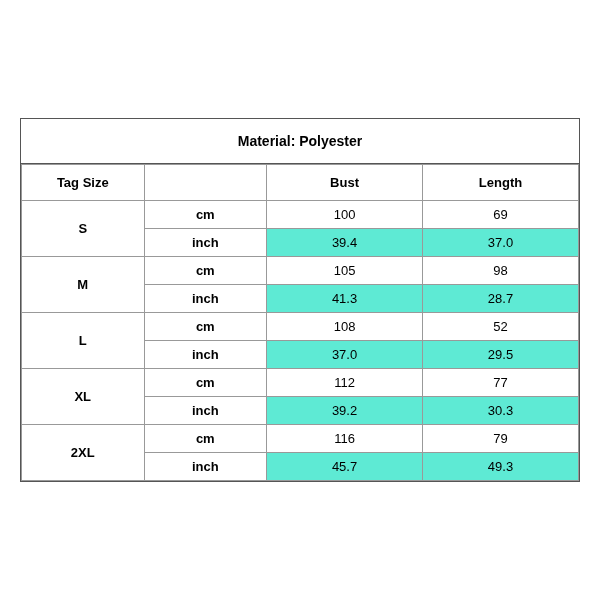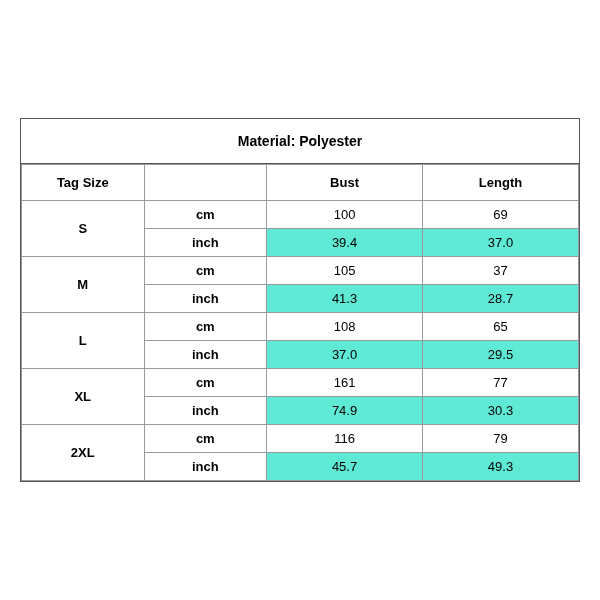--- a/index.html
+++ b/index.html
@@ -80,47 +80,47 @@
         </tr>
         <tr>
           <td class="unit-cell">inch</td>
           <td class="shaded">39.4</td>
           <td class="shaded">37.0</td>
         </tr>
         <tr class="row-divider">
           <td rowspan="2" class="size-cell">M</td>
           <td class="unit-cell">cm</td>
           <td>105</td>
-          <td>37</td>
+          <td>98</td>
         </tr>
         <tr>
           <td class="unit-cell">inch</td>
           <td class="shaded">41.3</td>
           <td class="shaded">28.7</td>
         </tr>
         <tr class="row-divider">
           <td rowspan="2" class="size-cell">L</td>
           <td class="unit-cell">cm</td>
           <td>108</td>
-          <td>65</td>
+          <td>52</td>
         </tr>
         <tr>
           <td class="unit-cell">inch</td>
           <td class="shaded">37.0</td>
           <td class="shaded">29.5</td>
         </tr>
         <tr class="row-divider">
           <td rowspan="2" class="size-cell">XL</td>
           <td class="unit-cell">cm</td>
-          <td>161</td>
+          <td>112</td>
           <td>77</td>
         </tr>
         <tr>
           <td class="unit-cell">inch</td>
-          <td class="shaded">74.9</td>
+          <td class="shaded">39.2</td>
           <td class="shaded">30.3</td>
         </tr>
         <tr class="row-divider">
           <td rowspan="2" class="size-cell">2XL</td>
           <td class="unit-cell">cm</td>
           <td>116</td>
           <td>79</td>
         </tr>
         <tr>
           <td class="unit-cell">inch</td>

